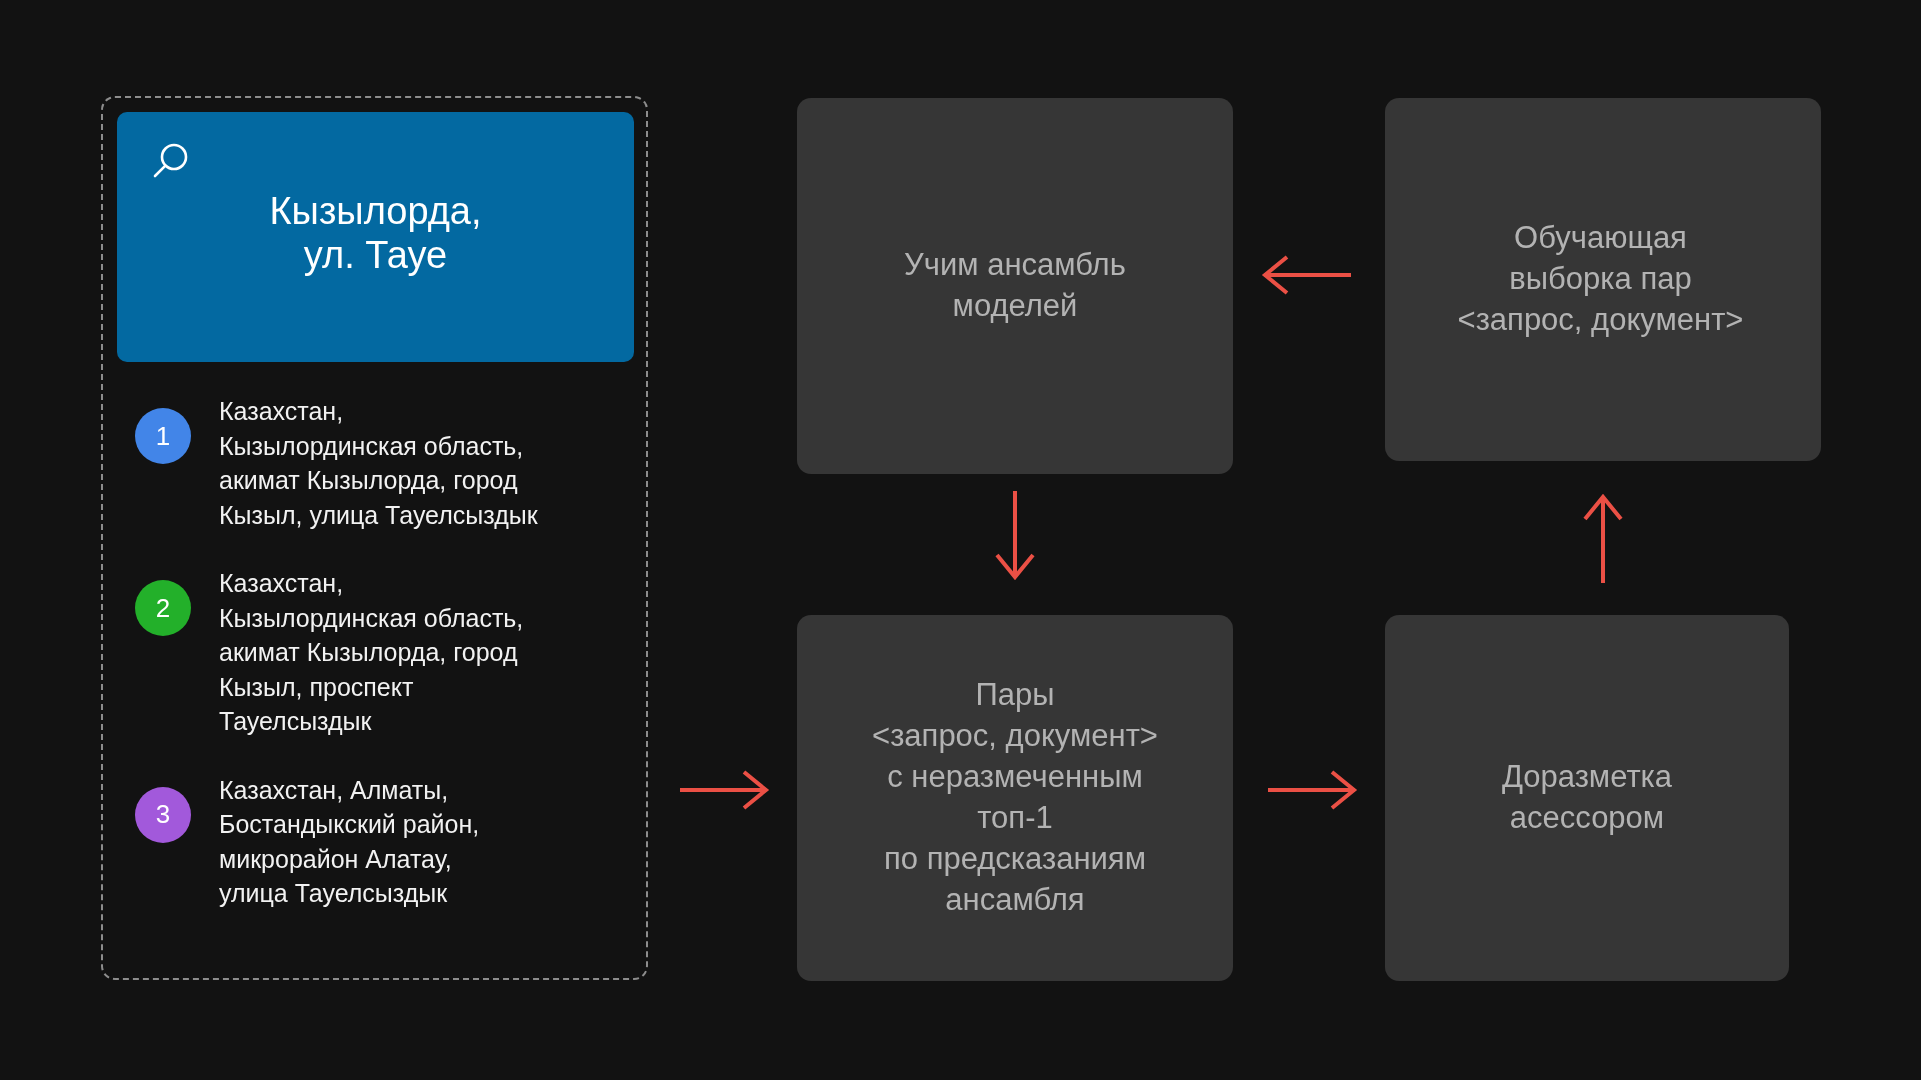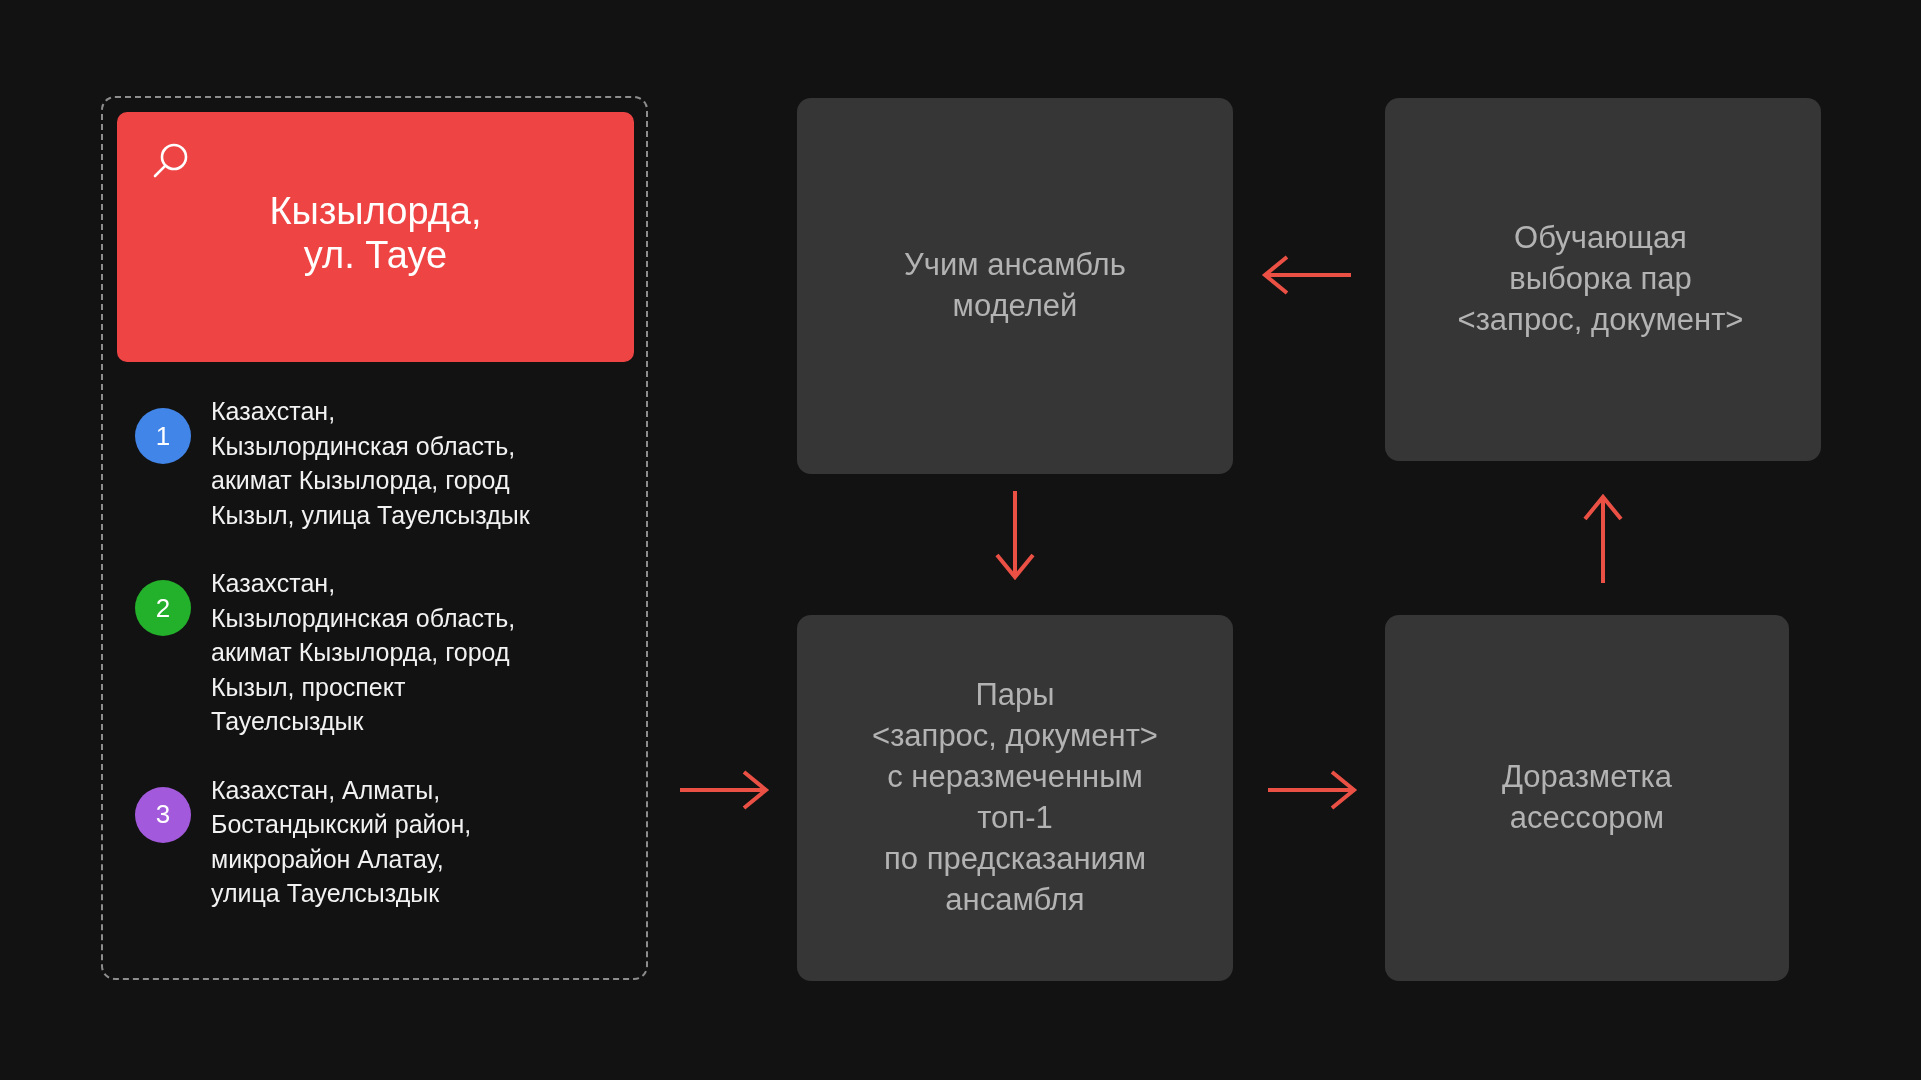--- a/index.html
+++ b/index.html
@@ -29,21 +29,21 @@
     border: 2px dashed #8d8d8d;
     border-radius: 14px;
   }
 
   .search-card {
     position: absolute;
     left: 14px;
     top: 14px;
     width: 517px;
     height: 250px;
-    background: #ef4444;
+    background: #0369a1;
     border-radius: 10px;
   }
 
   .search-icon {
     position: absolute;
     left: 32px;
     top: 30px;
     width: 44px;
     height: 44px;
   }
@@ -77,21 +77,21 @@
     border-radius: 50%;
     color: #ffffff;
     font-size: 26px;
     display: flex;
     align-items: center;
     justify-content: center;
     margin-top: 14px;
   }
 
   .result-text {
-    margin-left: 20px;
+    margin-left: 28px;
     color: #f2f2f2;
     font-size: 25px;
     line-height: 1.38;
     white-space: pre-line;
     max-width: 385px;
   }
 
   
   .flow-box {
     position: absolute;

